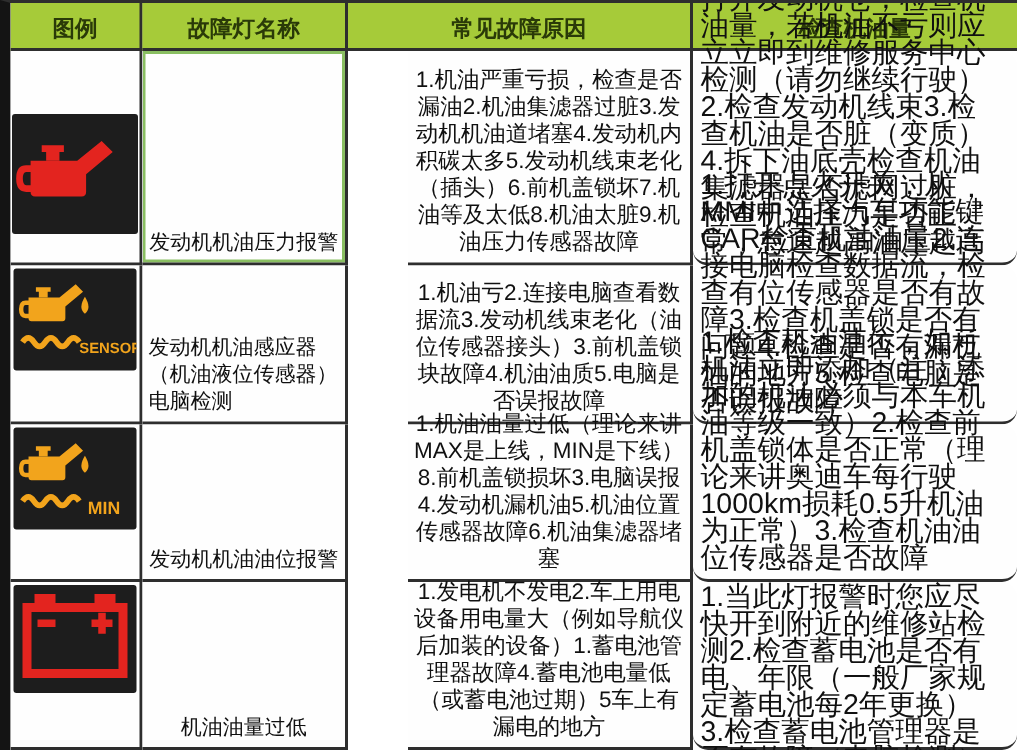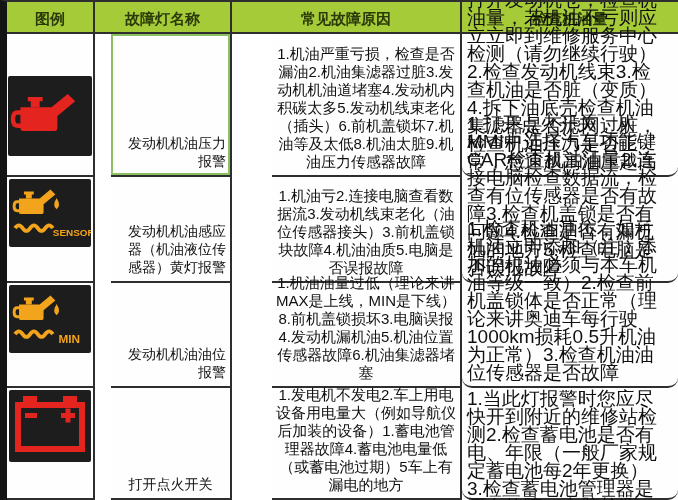--- a/index.html
+++ b/index.html
@@ -17,22 +17,22 @@
         background:#fefefe;color:#101010;overflow:visible;}
   .cell.last{border-right:none;}
   .hd{background:var(--header-bg);color:var(--header-text);font-weight:bold;font-size:15px;
       display:flex;align-items:flex-end;justify-content:center;padding-bottom:3px;}
   .c-icon{display:flex;justify-content:center;align-items:flex-start;padding-top:2px;}
   .c-icon.deep{padding-top:42px;}
   .lightbox{background:var(--icon-bg);border-radius:2px;display:flex;align-items:center;justify-content:center;}
   .lb-1{width:84px;height:80px;}
   .lb-s{width:82px;height:68px;}
   .lb-b{width:82px;height:72px;}
-  .c-name{display:flex;align-items:flex-end;justify-content:center;text-align:right;
-          font-size:14px;line-height:18px;padding:2px 4px 5px 4px;margin-left:16px;}
+  .c-name{display:flex;align-items:flex-end;justify-content:center;text-align:left;
+          font-size:14px;line-height:18px;padding:2px 4px 5px 4px;}
   .c-causes{display:flex;align-items:flex-end;justify-content:center;text-align:center;
             font-size:15px;line-height:18px;padding:2px 4px 4px 4px;margin-left:40px;}
   .c-sol{display:flex;align-items:flex-end;text-align:left;
          font-size:19px;line-height:18px;padding:2px 16px 4px 5px;border-radius:10px;}
   .c-sol.top{align-items:flex-start;}
   .sel{box-shadow:inset 0 0 0 2px var(--selection);}
   .f-red{fill:var(--red);} .s-red{stroke:var(--red);fill:none;}
   .f-amber{fill:var(--amber);} .s-amber{stroke:var(--amber);fill:none;}
   .icon-label{font-family:"Liberation Sans",sans-serif;font-weight:bold;}
 </style>
@@ -69,21 +69,21 @@
             <path class="f-amber" d="M24 26 L24 18 L20 18 L20 12 L40 12 L40 18 L36 18 L36 26 Z"></path>
             <path class="f-amber" d="M10 26 L52 26 L74 8 L84 18 L60 38 L60 54 Q60 58 56 58 L14 58 Q10 58 10 54 Z"></path>
             <path class="s-amber" stroke-width="6" d="M11 33 H6 Q0 33 0 42 Q0 51 6 51 H11"></path>
           </g>
           <path class="f-amber" d="M48 20 Q53 28 48 32 Q43 28 48 20 Z"></path>
           <path class="s-amber" stroke-width="4" d="M4 52 Q8 46 12 52 T20 52 T28 52 T36 52 T44 52"></path>
           <text x="44" y="60" font-size="10.5" class="f-amber icon-label">SENSOR</text>
         </svg>
       </div>
     </div>
-    <div class="cell c-name">发动机机油感应器（机油液位传感器）黄灯报警</div>
+    <div class="cell c-name">发动机机油感应器（机油液位传感器）电脑检测</div>
     <div class="cell c-causes">1.机油亏2.连接电脑查看数据流3.发动机线束老化（油位传感器接头）3.前机盖锁块故障4.机油油质5.电脑是否误报故障</div>
     <div class="cell c-sol last">1.打开点火开关，从MMI中选择汽车功能键CAR检查机油油量2.连接电脑检查数据流，检查有位传感器是否有故障3.检查机盖锁是否有问题4.检查是否有漏机油的地方5.检查电脑是否误报故障</div>
 
     <div class="cell c-icon">
       <div class="lightbox lb-s">
         <svg width="82" height="68" viewBox="0 0 82 72">
           <g transform="translate(3,7) scale(0.52)">
             <path class="f-amber" d="M24 26 L24 18 L20 18 L20 12 L40 12 L40 18 L36 18 L36 26 Z"></path>
             <path class="f-amber" d="M10 26 L52 26 L74 8 L84 18 L60 38 L60 54 Q60 58 56 58 L14 58 Q10 58 10 54 Z"></path>
             <path class="s-amber" stroke-width="6" d="M11 33 H6 Q0 33 0 42 Q0 51 6 51 H11"></path>
@@ -103,18 +103,18 @@
         <svg width="82" height="72" viewBox="0 0 82 72">
           <rect class="f-red" x="14" y="6" width="14" height="8"></rect>
           <rect class="f-red" x="54" y="6" width="14" height="8"></rect>
           <rect class="s-red" stroke-width="6" x="9" y="15" width="64" height="44"></rect>
           <rect class="f-red" x="16" y="23" width="12" height="5"></rect>
           <rect class="f-red" x="52" y="23" width="14" height="5"></rect>
           <rect class="f-red" x="56.5" y="18.5" width="5" height="14"></rect>
         </svg>
       </div>
     </div>
-    <div class="cell c-name">打开点火开关</div>
+    <div class="cell c-name">机油油量过低</div>
     <div class="cell c-causes">1.发电机不发电2.车上用电设备用电量大（例如导航仪后加装的设备）1.蓄电池管理器故障4.蓄电池电量低（或蓄电池过期）5车上有漏电的地方</div>
     <div class="cell c-sol top last">1.当此灯报警时您应尽快开到附近的维修站检测2.检查蓄电池是否有电、年限（一般厂家规定蓄电池每2年更换）3.检查蓄电池管理器是否有故障（电脑检测）4.检查车上是否有漏电的地方5.检查蓄电池正负极桩头是否松动</div>
 
   </div>
 </div>
 
 </body></html>

